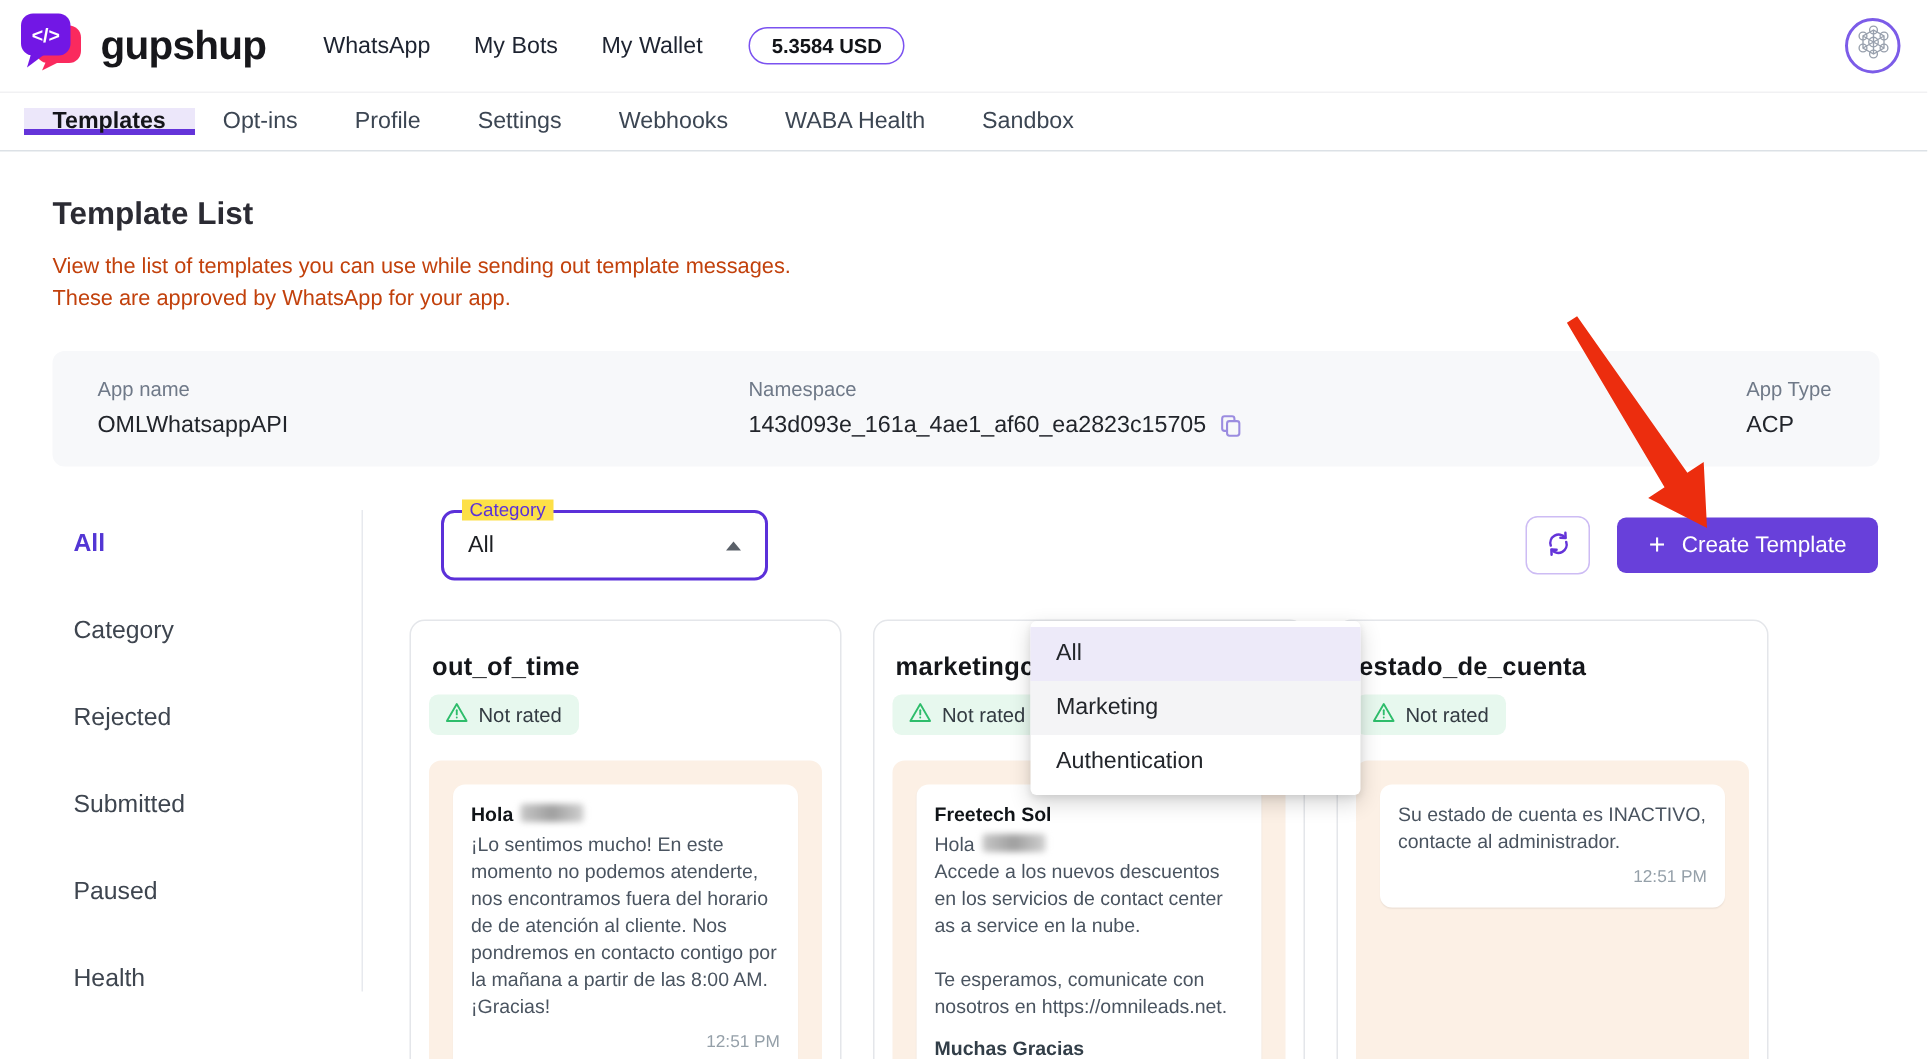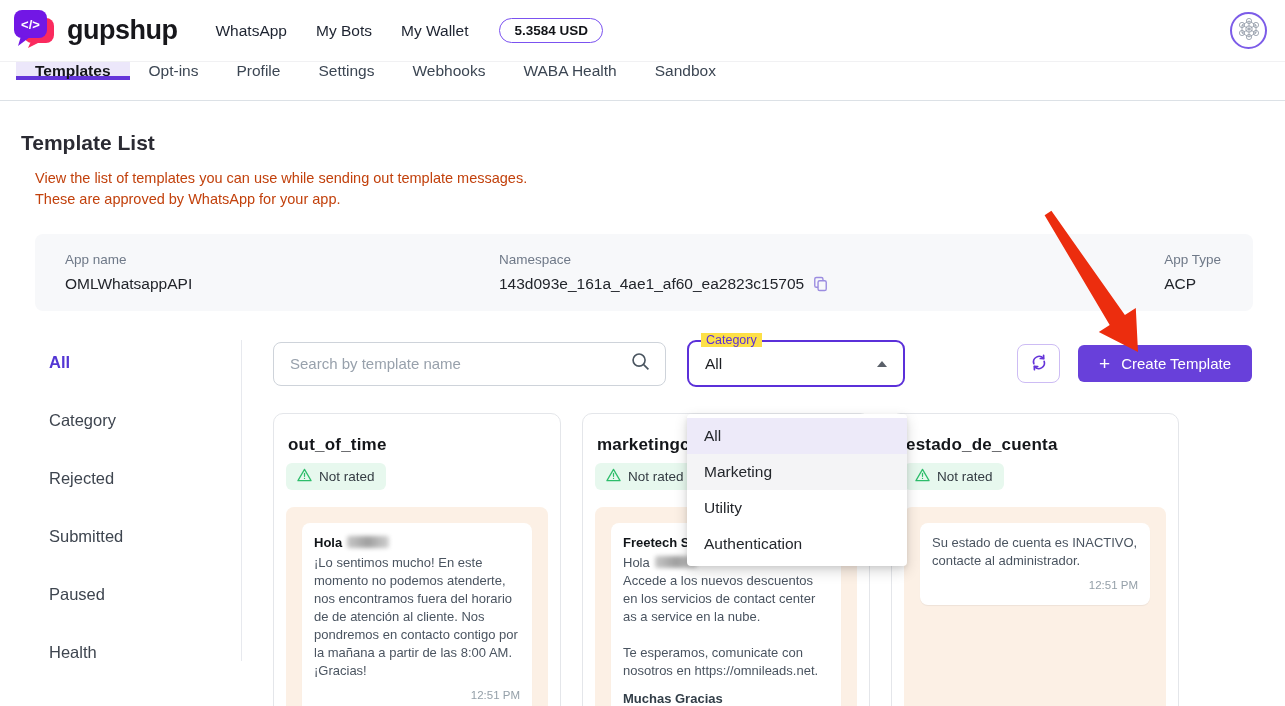--- a/index.html
+++ b/index.html
@@ -12,26 +12,26 @@
   .logo { display:flex; align-items:center; gap:9px; cursor:pointer; }
   .logo-text { font-size:27px; font-weight:800; color:#17171b; letter-spacing:-0.5px; }
   nav { display:flex; align-items:center; gap:29px; margin-left:38px; }
   nav a { font-size:15.5px; color:#1d2330; text-decoration:none; font-weight:500; cursor:pointer; }
   .wallet-pill { border:1.6px solid #7b52f0; border-radius:15px; padding:4px 14px;
     font-size:13.5px; font-weight:700; color:#121418; margin-left:2px; cursor:pointer; }
   .avatar { margin-left:auto; width:37px; height:37px; border-radius:50%; border:2.5px solid #7c5ce8;
     display:flex; align-items:center; justify-content:center; cursor:pointer; background:#fff; }
 
   
-  .tabbar { display:flex; align-items:flex-start; height:39px; border-bottom:1px solid #dce1e6; padding-left:16px; }
+  .tabbar { display:flex; align-items:center; height:39px; border-bottom:1px solid #dce1e6; padding-left:16px; }
   .tab { display:flex; align-items:center; padding:0 19px; font-size:15.5px; color:#3c4653; cursor:pointer; }
   .tab.active { background:#ece7fa; color:#14151a; font-weight:700; box-shadow:inset 0 -4px 0 #6434d9; }
 
   
-  .page-title { margin:30px 0 0 21px; font-size:21px; font-weight:700; color:#2b2b33; }
+  .page-title { margin:30px 0 0 35px; font-size:21px; font-weight:700; color:#2b2b33; }
   .page-desc { margin:13px 0 0 35px; font-size:14.5px; line-height:21px; color:#c2410c; }
 
   
   .info-bar { margin:24px 32px 0 35px; height:77px; background:#f7f8fa; border-radius:8px;
     display:flex; align-items:center; padding:0 30px; }
   .info-col { display:flex; flex-direction:column; gap:8px; }
   .info-col .lbl { font-size:13.5px; color:#6f7988; }
   .info-col .val { font-size:15.5px; color:#22252b; display:flex; align-items:center; gap:8px; }
   .col-app { width:434px; }
   .col-type { margin-left:auto; padding-right:2px; }
@@ -178,29 +178,20 @@
       <div class="sidebar-item">Category</div>
       <div class="sidebar-item">Rejected</div>
       <div class="sidebar-item">Submitted</div>
       <div class="sidebar-item">Paused</div>
       <div class="sidebar-item">Health</div>
     </div>
 
     <div class="content">
 
       <div class="filter-row">
-        <div class="search-box">
-          <input type="text" placeholder="Search by template name" style="">
-          <span>
-            <svg width="21" height="21" viewBox="0 0 22 22" fill="none" stroke="#4a5560" stroke-width="1.7">
-              <circle cx="9.5" cy="9.5" r="6.3"></circle>
-              <line x1="14.3" y1="14.3" x2="19.3" y2="19.3"></line>
-            </svg>
-          </span>
-        </div>
 
         <div class="category-select">
           <span class="category-label">Category</span>
           <span class="category-value">All</span>
           <span class="caret-up"></span>
         </div>
 
         <button class="refresh-btn">
           <span>
             <svg width="20" height="19" viewBox="0 0 24 24" fill="none" stroke="#6434d9" stroke-width="2.1" stroke-linecap="round" stroke-linejoin="round">
@@ -284,21 +275,20 @@
           </div>
         </div>
 
       </div>
     </div>
   </div>
 
   <div class="dropdown-menu">
     <div class="menu-item selected">All</div>
     <div class="menu-item hovered">Marketing</div>
-    <div class="menu-item">Utility</div>
     <div class="menu-item">Authentication</div>
   </div>
 
   <div class="arrow-annotation">
     <svg width="130" height="165" viewBox="0 0 130 165">
       <polygon fill="#ec2d0e" points="21.4,10.8 94.9,115.1 105.8,108 108,152 68.8,132 79.7,124.9 14.6,15.2"></polygon>
     </svg>
   </div>
 
 </div>

